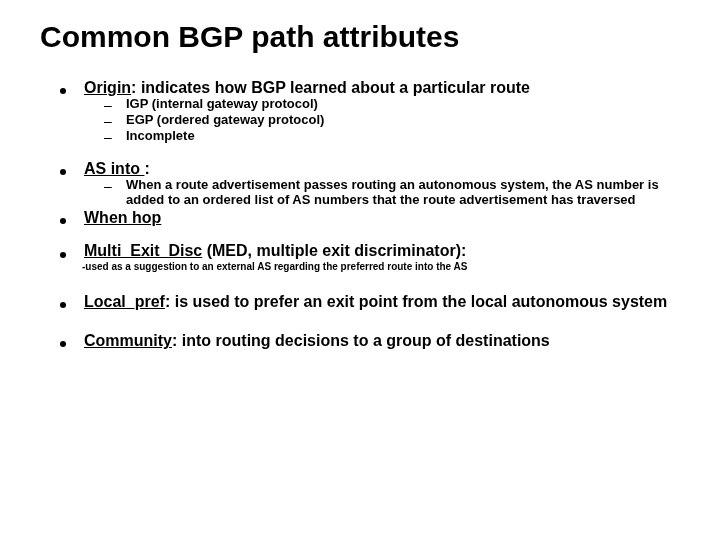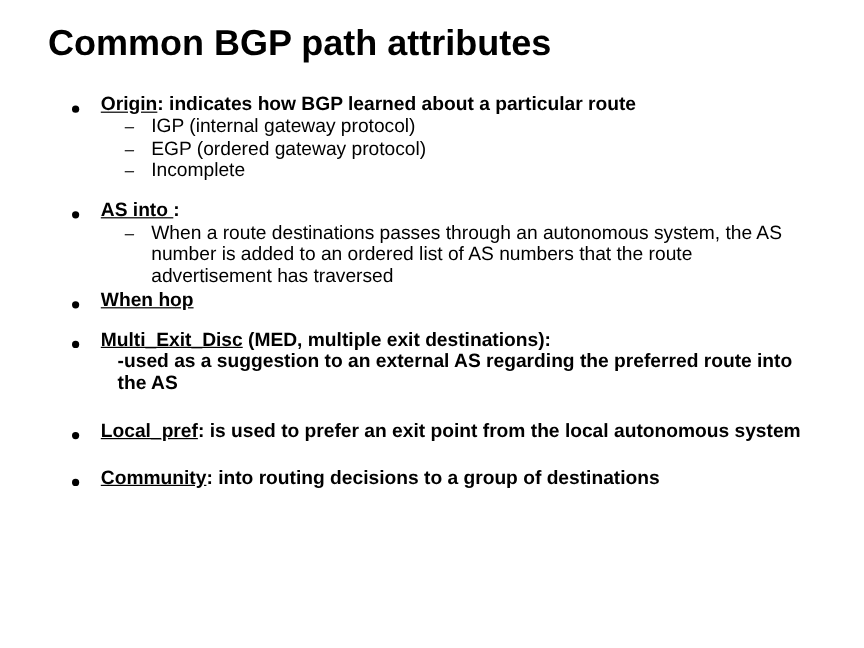--- a/index.html
+++ b/index.html
@@ -46,27 +46,27 @@
   }
   .sub .dash {
     width: 10px;
     flex-shrink: 0;
     font-size: 14px;
     font-weight: normal;
     margin-right: 12px;
   }
   .sub .subcontent {
     flex: 1;
-    font-size: 16px;
-    font-weight: normal;
+    font-size: 13px;
+    font-weight: bold;
     line-height: 1.15;
   }
   .sub2 {
-    margin-left: 58px;
-    font-size: 16px;
+    margin-left: 42px;
+    font-size: 10px;
     font-weight: bold;
     line-height: 1.15;
   }
   .gap-md { height: 14px; }
   .gap-lg { height: 20px; }
 </style>
 </head>
 <body>
 
 <h1>Common BGP path attributes</h1>
@@ -93,36 +93,36 @@
 <div class="gap-md"></div>
 
 <div class="bullet">
   <div class="dot"></div>
   <div class="content">
     <span class="underline">AS into </span><span>:</span>
   </div>
 </div>
 <div class="sub">
   <div class="dash">–</div>
-  <div class="subcontent">When a route destinations passes through an autonomous system, the AS number is added to an ordered list of AS numbers that the route advertisement has traversed</div>
+  <div class="subcontent">When a route advertisement passes routing an autonomous system, the AS number is added to an ordered list of AS numbers that the route advertisement has traversed</div>
 </div>
 
 <div class="bullet">
   <div class="dot"></div>
   <div class="content">
     <span class="underline">When hop</span>
   </div>
 </div>
 
 <div class="gap-md"></div>
 
 <div class="bullet">
   <div class="dot"></div>
   <div class="content">
-    <span class="underline">Multi_Exit_Disc</span><span> (MED, multiple exit destinations):</span>
+    <span class="underline">Multi_Exit_Disc</span><span> (MED, multiple exit discriminator):</span>
   </div>
 </div>
 <div class="sub2">-used as a suggestion to an external AS regarding the preferred route into the AS</div>
 
 <div class="gap-lg"></div>
 
 <div class="bullet">
   <div class="dot"></div>
   <div class="content">
     <span class="underline">Local_pref</span><span>:  is used to prefer an exit point from the local autonomous system</span>

